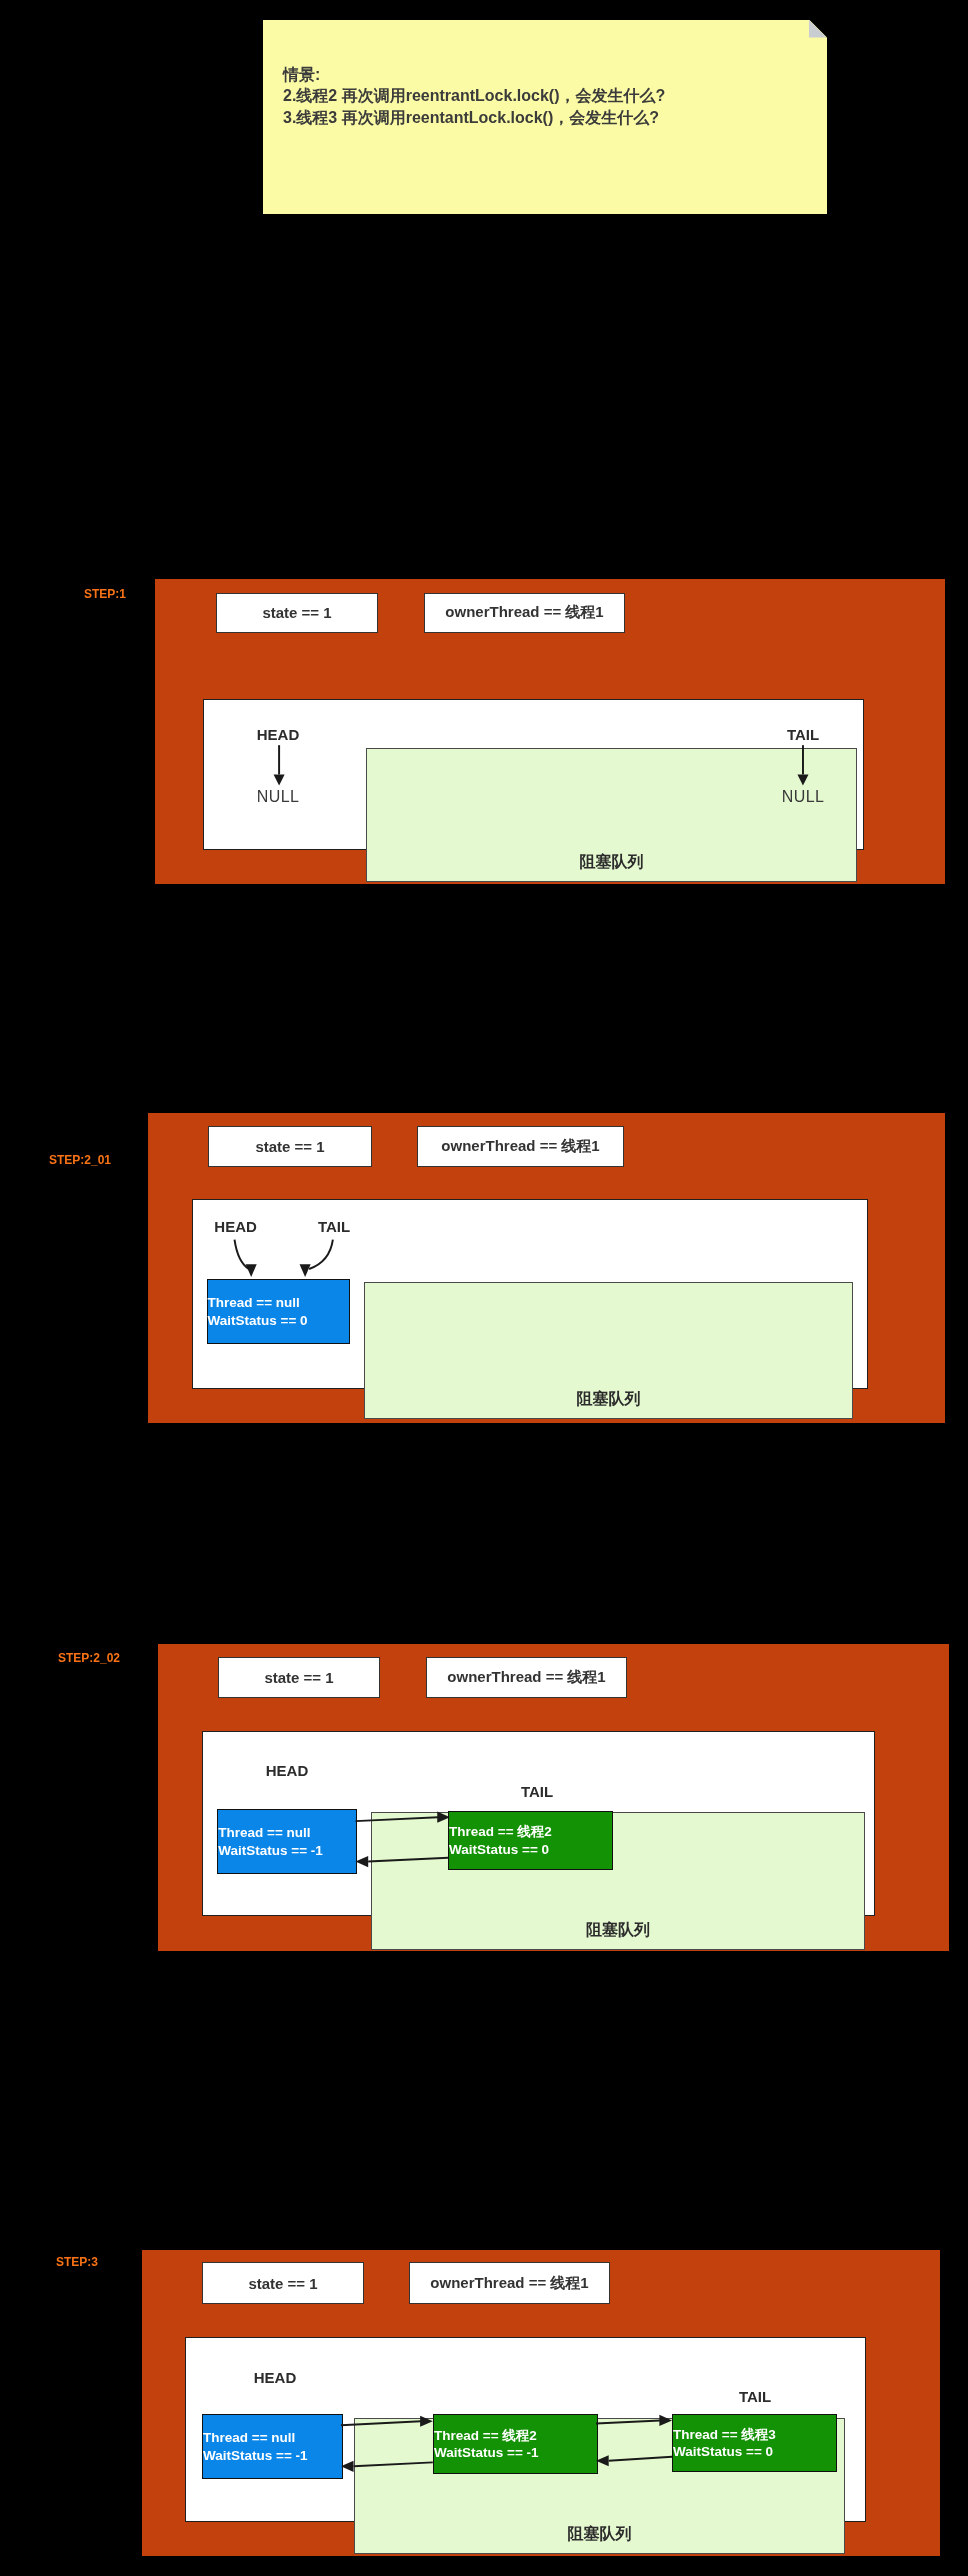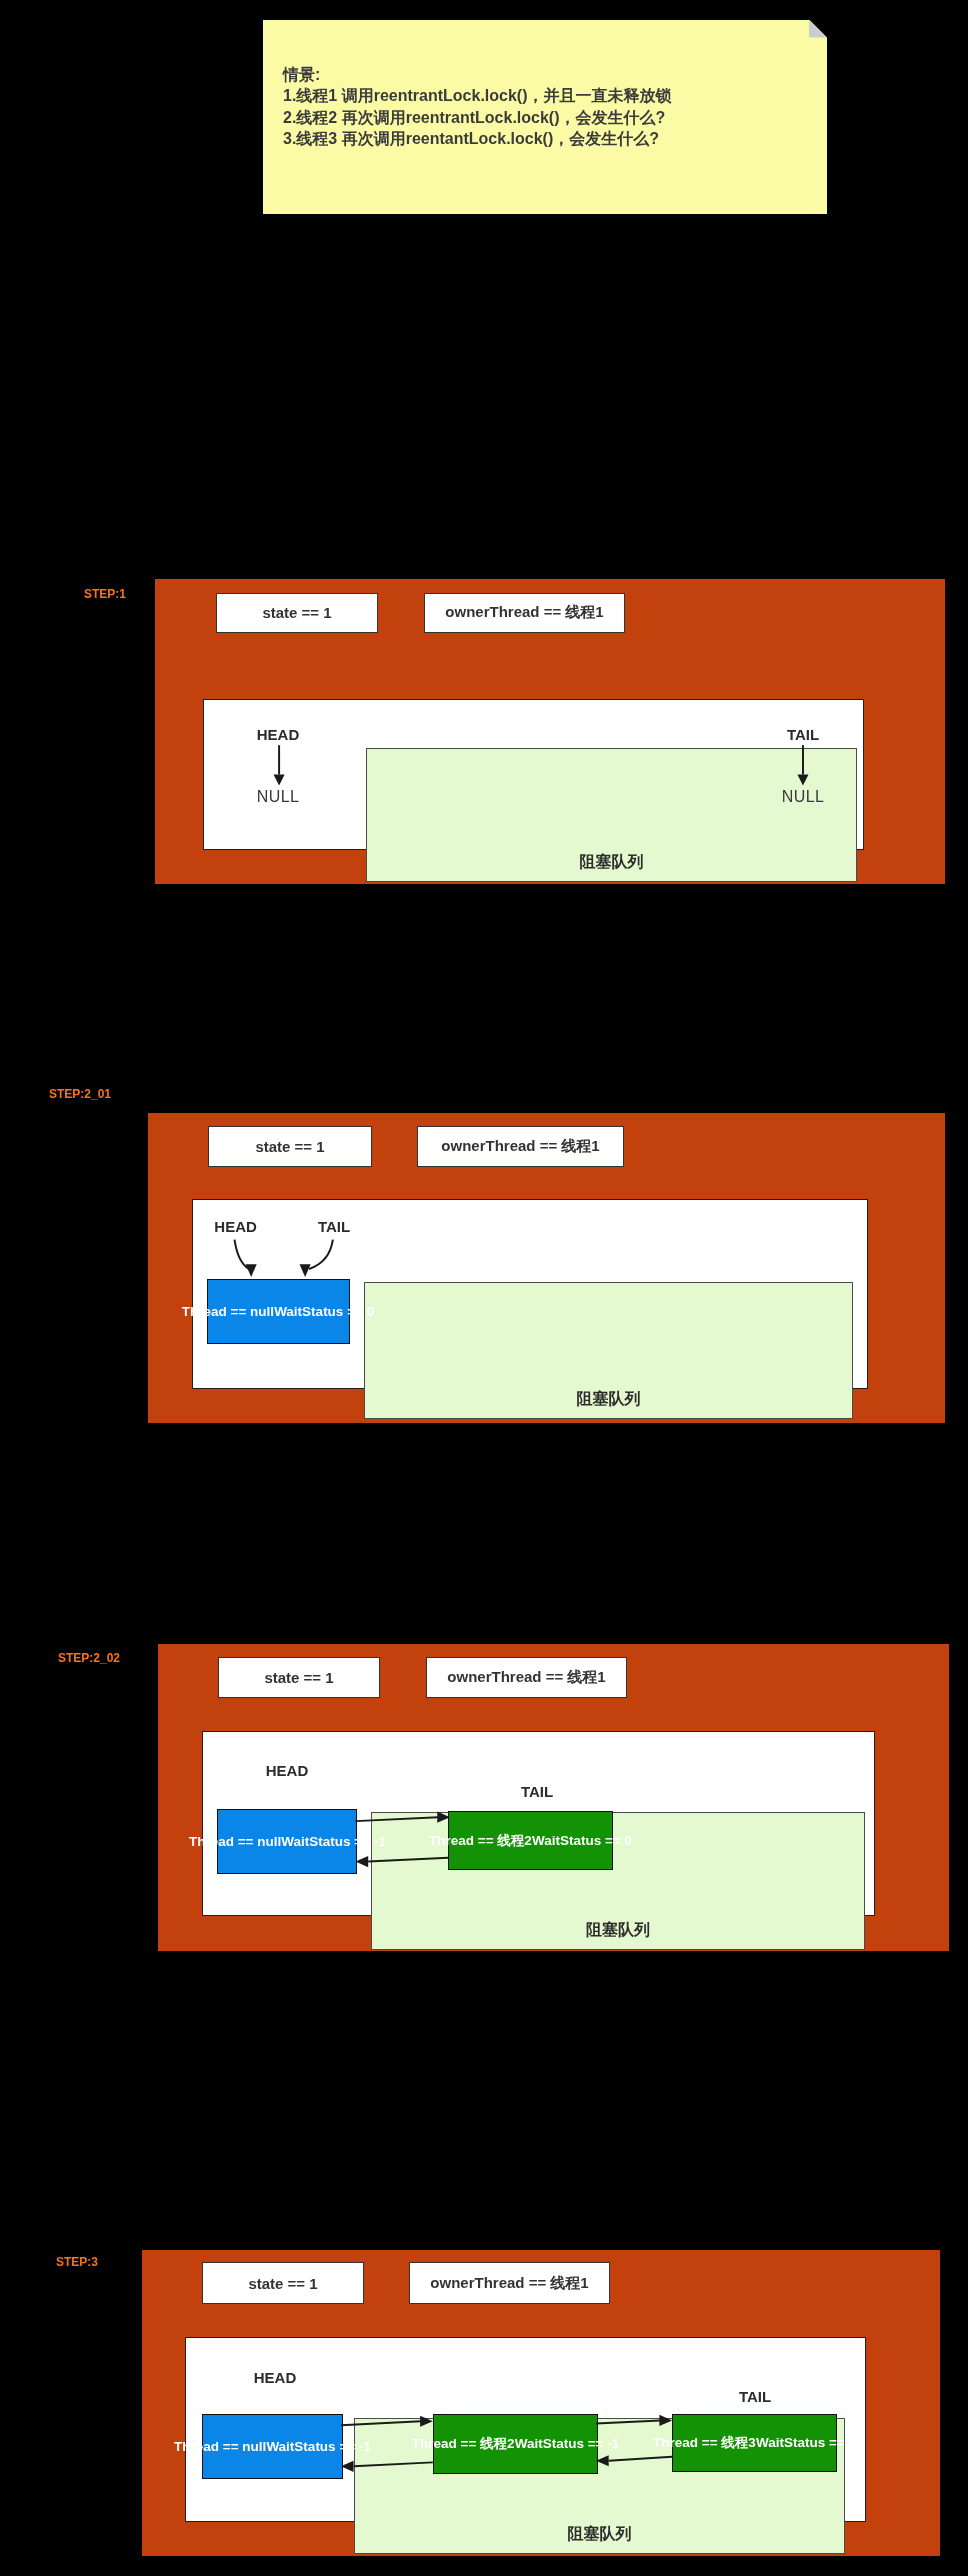--- a/index.html
+++ b/index.html
@@ -25,38 +25,37 @@
   .qcon{position:absolute;background:#fff;border:1.6px solid #1f1f1f;}
   .greenbox{position:absolute;background:#E4F9CF;border:1.6px solid #4A4A4A;margin-top:40px;}
   .qlabel{position:absolute;left:0;right:0;bottom:8px;text-align:center;
           font-size:16px;font-weight:700;color:#2C2C2C;}
 
   .nlabel{position:absolute;text-align:center;font-size:15px;font-weight:700;color:#2C2C2C;}
   .nullTxt{position:absolute;text-align:center;font-size:16px;font-weight:500;
            color:#3A3A3A;letter-spacing:0.4px;}
 
   .node{position:absolute;border:1.6px solid #111;color:#fff;font-weight:700;font-size:13.5px;
-        line-height:17.5px;display:flex;flex-direction:row;align-items:center;
+        line-height:17.5px;display:flex;flex-direction:column;align-items:flex-start;
         justify-content:center;text-align:center;white-space:nowrap;}
   .node.blue{background:#0A85E8;}
   .node.green{background:#149205;}
 
   svg.arrows{position:absolute;left:0;top:0;pointer-events:none;}
   svg.arrows line, svg.arrows path{stroke:#1A1A1A;stroke-width:2.5;fill:none;}
   svg.arrows polygon{fill:#1A1A1A;stroke:none;}
 </style>
 </head>
 <body>
 
 <div class="canvas">
 
   <div class="note">
     <div class="notetext">
       <div>情景:</div>
-      <div>1.线程1 调用reentrantLock.lock()，并且一直未释放锁</div>
       <div>2.线程2 再次调用reentrantLock.lock()，会发生什么?</div>
       <div>3.线程3 再次调用reentantLock.lock()，会发生什么?</div>
     </div>
   </div>
   <div class="fold" style="left:809px;top:20px;position:absolute"></div>
 
   <div class="steplabel" style="left:84px;top:587px">STEP:1</div>
   <div class="panel" style="left:155px;top:579px;width:790px;height:305px">
     <div class="vbox" style="left:61px;top:13.5px;width:160px;height:38px">
       <span>state == 1</span>
@@ -74,21 +73,21 @@
       <div class="nullTxt" style="left:577px;top:88px;width:44px">NULL</div>
       <svg class="arrows" width="659" height="149" viewBox="0 0 830 188">
         <line x1="94" y1="57" x2="94" y2="94"></line>
         <polygon points="87,94 101,94 94,108"></polygon>
         <line x1="755" y1="57" x2="755" y2="94"></line>
         <polygon points="748,94 762,94 755,108"></polygon>
       </svg>
     </div>
   </div>
 
-  <div class="steplabel" style="left:49px;top:1087px">STEP:2_01</div>
+  <div class="steplabel" style="left:49px;top:1153px">STEP:2_01</div>
   <div class="panel" style="left:148px;top:1113px;width:797px;height:310px">
     <div class="vbox" style="left:60px;top:12.7px;width:162px;height:39px">
       <span>state == 1</span>
     </div>
     <div class="vbox" style="left:269px;top:12.7px;width:205px;height:39px">
       <span>ownerThread == 线程1</span>
     </div>
     <div class="qcon" style="left:44px;top:86px;width:674px;height:188px">
       <div class="greenbox" style="left:171px;top:42px;width:487px;height:135px">
         <div class="qlabel">阻塞队列</div>

